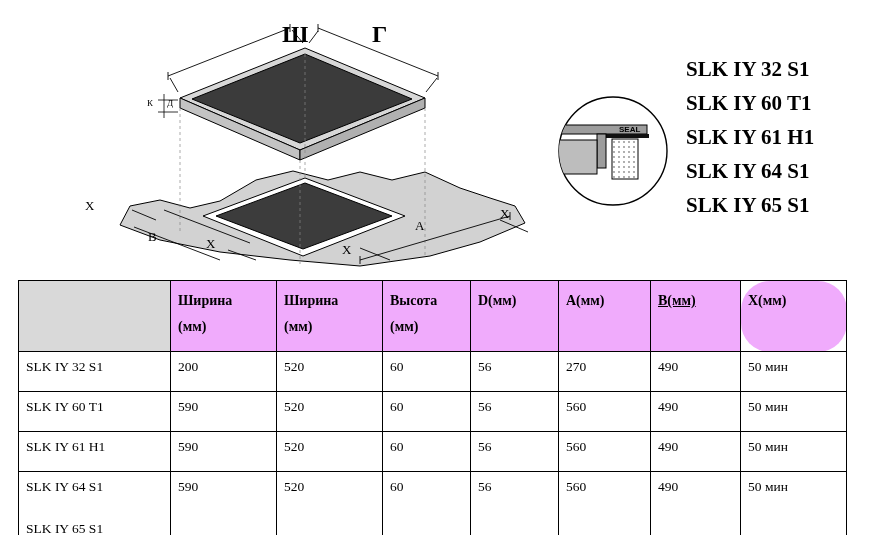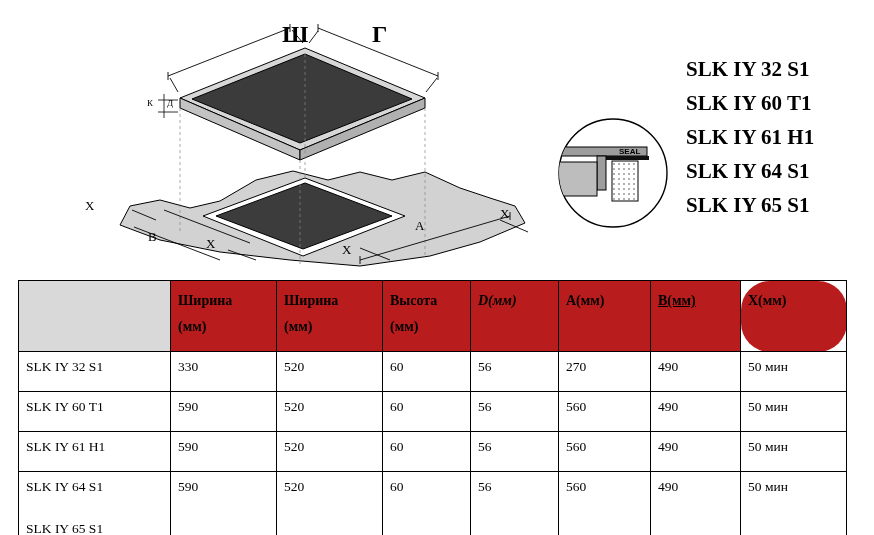--- a/index.html
+++ b/index.html
@@ -47,21 +47,21 @@
     font-size: 21px;
     line-height: 34px;
     white-space: nowrap;
     color: #000;
   }
 
   
   .seal-detail {
     position: absolute;
     left: 557px;
-    top: 117px;
+    top: 95px;
     width: 112px;
     height: 112px;
   }
 
   
   .spec-table {
     position: absolute;
     left: 18px;
     top: 280px;
     width: 736px;
@@ -72,41 +72,41 @@
     border: 1px solid #000000;
     padding: 7px 8px 7px 7px;
     font-family: "Liberation Serif", serif;
     font-size: 13.5px;
     vertical-align: top;
     text-align: left;
     font-weight: normal;
     background: #ffffff;
   }
   .spec-table thead th {
-    background: #b91c1c;
+    background: #f0abfc;
     font-weight: bold;
     font-size: 14px;
     height: 56px;
     vertical-align: top;
     line-height: 1.85;
   }
   .spec-table thead th.blank {
     background: #d9d9d9;
   }
   .spec-table tbody td {
     height: 25px;
   }
   .spec-table tbody tr td:first-child {
     font-size: 13.5px;
   }
   .col-model { width: 136px; }
   .col-w     { width: 90px; }
   .col-d     { width: 90px; }
   .col-h     { width: 72px; }
-  .col-dd    { width: 72px; font-style: italic; }
+  .col-dd    { width: 72px; }
   .col-a     { width: 76px; }
   .col-b     { width: 74px; text-decoration: underline; }
   .col-x     { width: 90px; border-radius: 29px; }
 
   .hdr-sub {
     display: block;
   }
   .row-tall td { height: 70px; }
   .second-model {
     display: block;
@@ -269,21 +269,21 @@
           <span>B(мм)</span>
         </th>
         <th class="col-x">
           <span>X(мм)</span>
         </th>
       </tr>
     </thead>
     <tbody>
       <tr>
         <td>SLK IY 32 S1</td>
-        <td>330</td>
+        <td>200</td>
         <td>520</td>
         <td>60</td>
         <td>56</td>
         <td>270</td>
         <td>490</td>
         <td>50 мин</td>
       </tr>
       <tr>
         <td>SLK IY 60 T1</td>
         <td>590</td>

